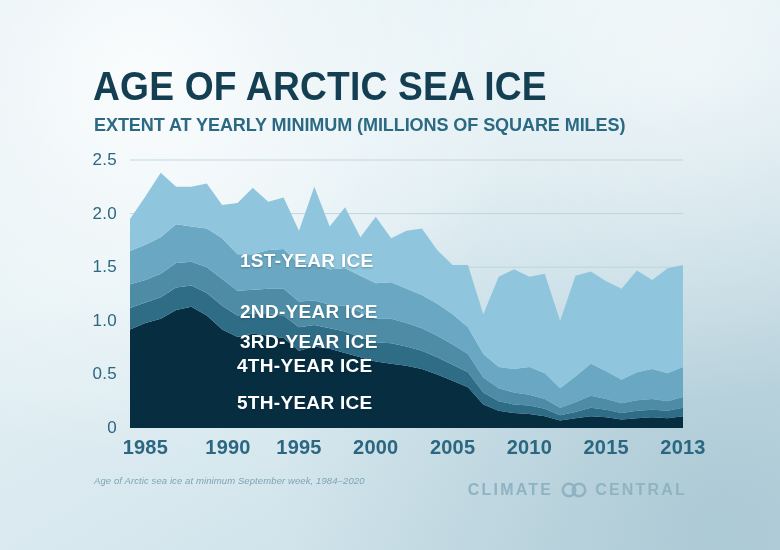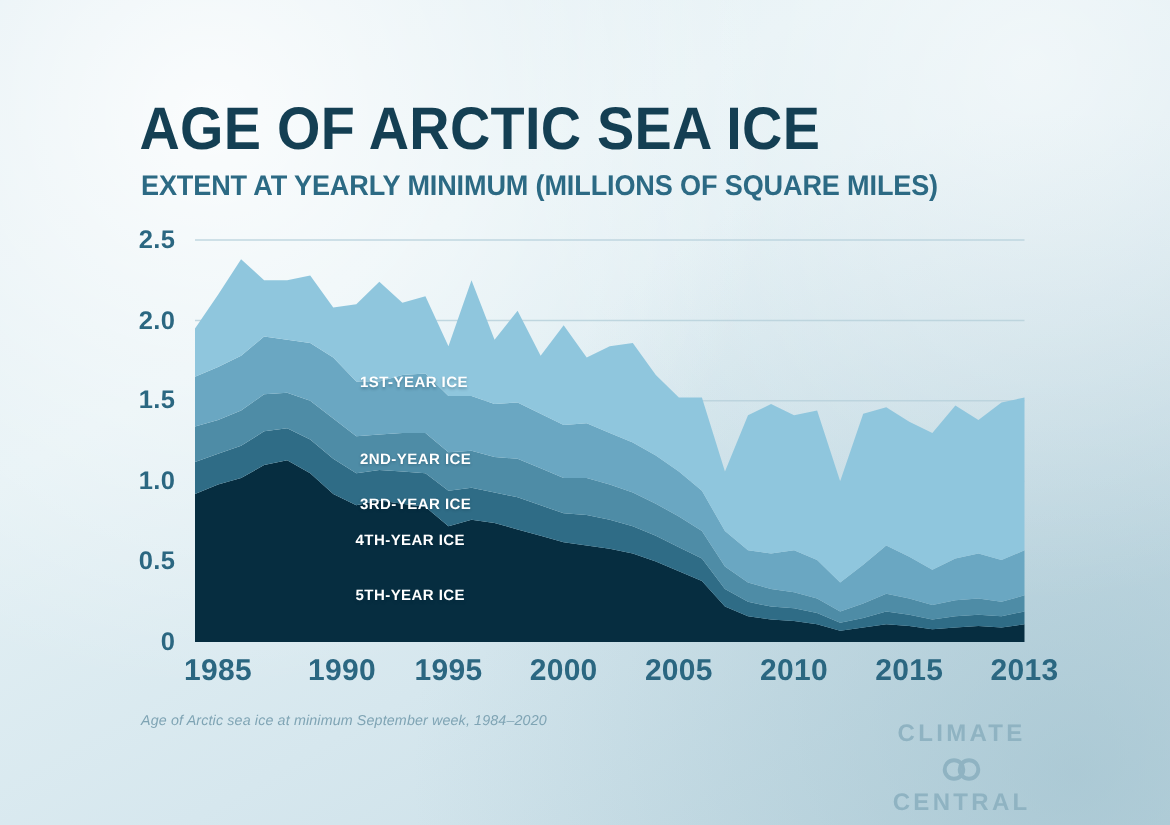--- a/index.html
+++ b/index.html
@@ -25,48 +25,47 @@
     position:absolute;left:94px;top:115px;
     font-size:19px;line-height:20px;font-weight:bold;
     color:#2c6a84;letter-spacing:-.1px;
     transform:scaleX(.95);transform-origin:left top;
   }
 
   #plot{position:absolute;left:0;top:0;width:780px;height:550px;}
 
   .ytick{
     position:absolute;text-align:right;width:44px;
-    font-size:17px;font-weight:bold;color:#2b6781;
+    font-size:17px;font-weight:normal;color:#2b6781;
     letter-spacing:.3px;
   }
   .xtick{
     position:absolute;text-align:center;width:60px;
     font-size:20px;font-weight:bold;color:#2b6781;
     letter-spacing:.2px;
   }
 
   .slabel{
     position:absolute;color:#ffffff;font-weight:bold;
-    font-size:10px;letter-spacing:.3px;white-space:nowrap;
+    font-size:19px;letter-spacing:.3px;white-space:nowrap;
     text-shadow:0 1px 2px rgba(5,35,52,.30);
   }
 
   .caption{
     position:absolute;left:94px;top:474px;
     font-size:9.5px;line-height:13px;color:#7fa4b4;
     letter-spacing:.1px;
     font-style:italic;
   }
 
   .logo{
     position:absolute;right:93px;top:481px;
     display:flex;align-items:center;gap:6px;
     font-size:16px;font-weight:bold;color:#8fb3c2;
     letter-spacing:2.2px;
-    flex-direction:column;
   }
   .logo .rings{display:block;line-height:0;}
 </style>
 </head>
 <body>
 
 <div id="stage">
 
   <div class="title">AGE OF ARCTIC SEA ICE</div>
   <div class="subtitle">EXTENT AT YEARLY MINIMUM (MILLIONS OF SQUARE MILES)</div>

